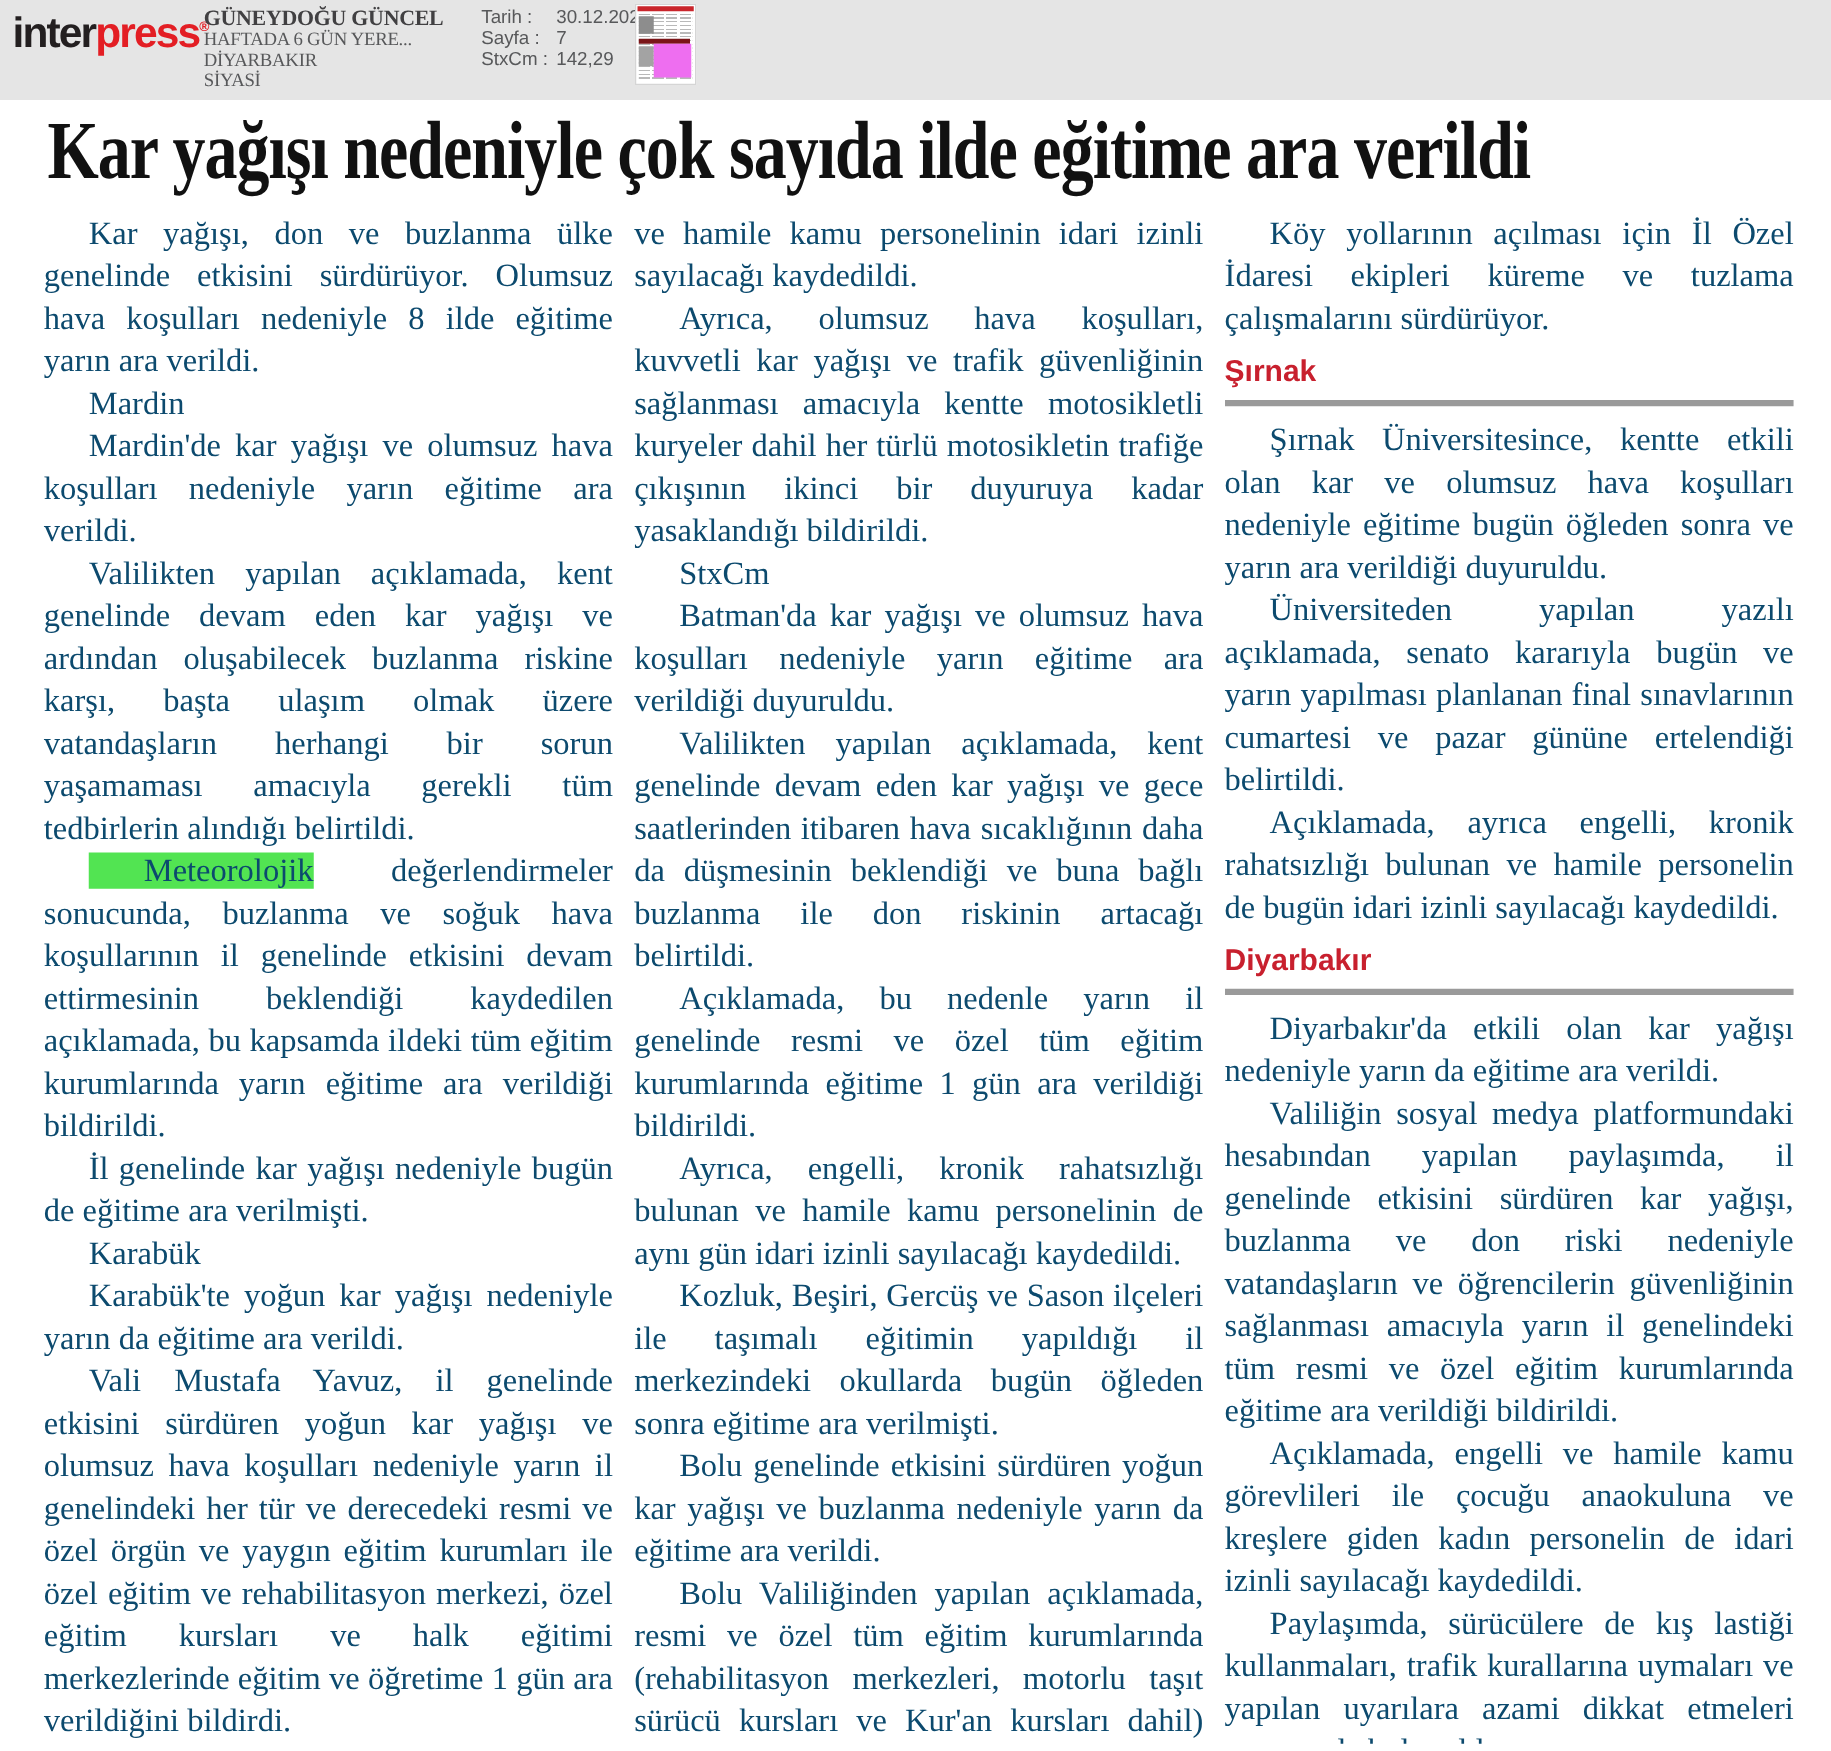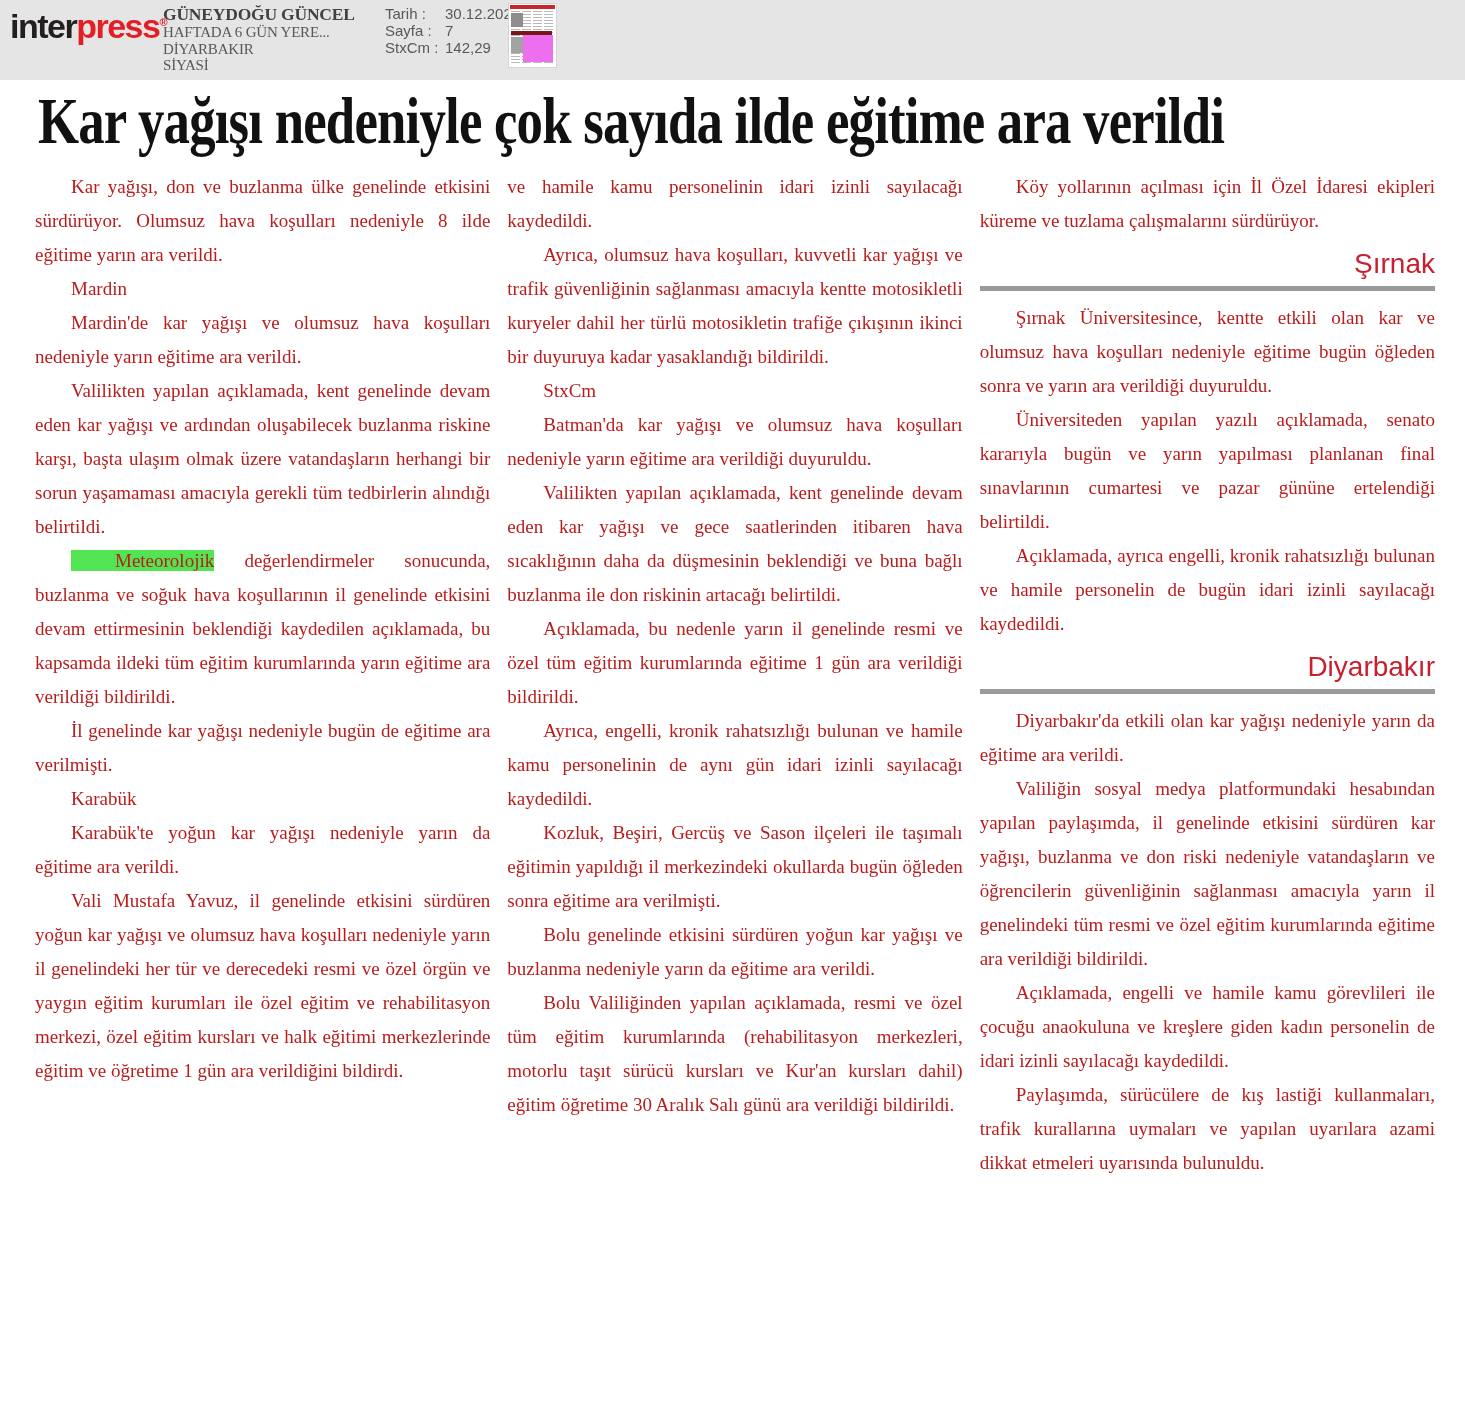--- a/index.html
+++ b/index.html
@@ -35,25 +35,25 @@
   .t-mag{position:absolute;left:14px;top:31px;width:30px;height:27px;background:#ee6ef0;}
   
   .headline-wrap{position:absolute;left:38px;top:84px;width:1740px;height:76px;}
   .headline{font-family:"Liberation Serif",serif;font-weight:bold;font-size:66px;
             line-height:74px;color:#111;white-space:nowrap;letter-spacing:-1px;
             transform:scaleX(0.80);transform-origin:0 0;}
   
   .columns{position:absolute;left:35px;top:170px;width:1400px;height:1225px;
            display:flex;gap:17px;overflow:hidden;}
   .col{flex:1 1 0;min-width:0;}
-  .para{margin:0;font-size:19px;line-height:34px;text-align:justify;
-        text-indent:36px;color:#b91c1c;}
+  .para{margin:0;font-size:26px;line-height:34px;text-align:justify;
+        text-indent:36px;color:#0c4a6e;}
   .para.no-indent{text-indent:0;}
-  .section-heading{font-family:"Liberation Sans",sans-serif;font-weight:normal;
-        font-size:28px;line-height:36px;color:#c8202e;text-align:right;
+  .section-heading{font-family:"Liberation Sans",sans-serif;font-weight:bold;
+        font-size:24px;line-height:36px;color:#c8202e;text-align:left;
         margin:8px 0 4px;}
   .section-rule{height:5px;background:#9a9a9a;margin:4px 0 10px;}
   .hl-green{background:#52e452;padding-left:44px;}
 </style>
 </head>
 <body>
 
 <div class="clip-header">
   <div class="logo"><span class="lg-black">inter</span><span class="lg-red">press</span><span class="lg-reg">®</span></div>
 

